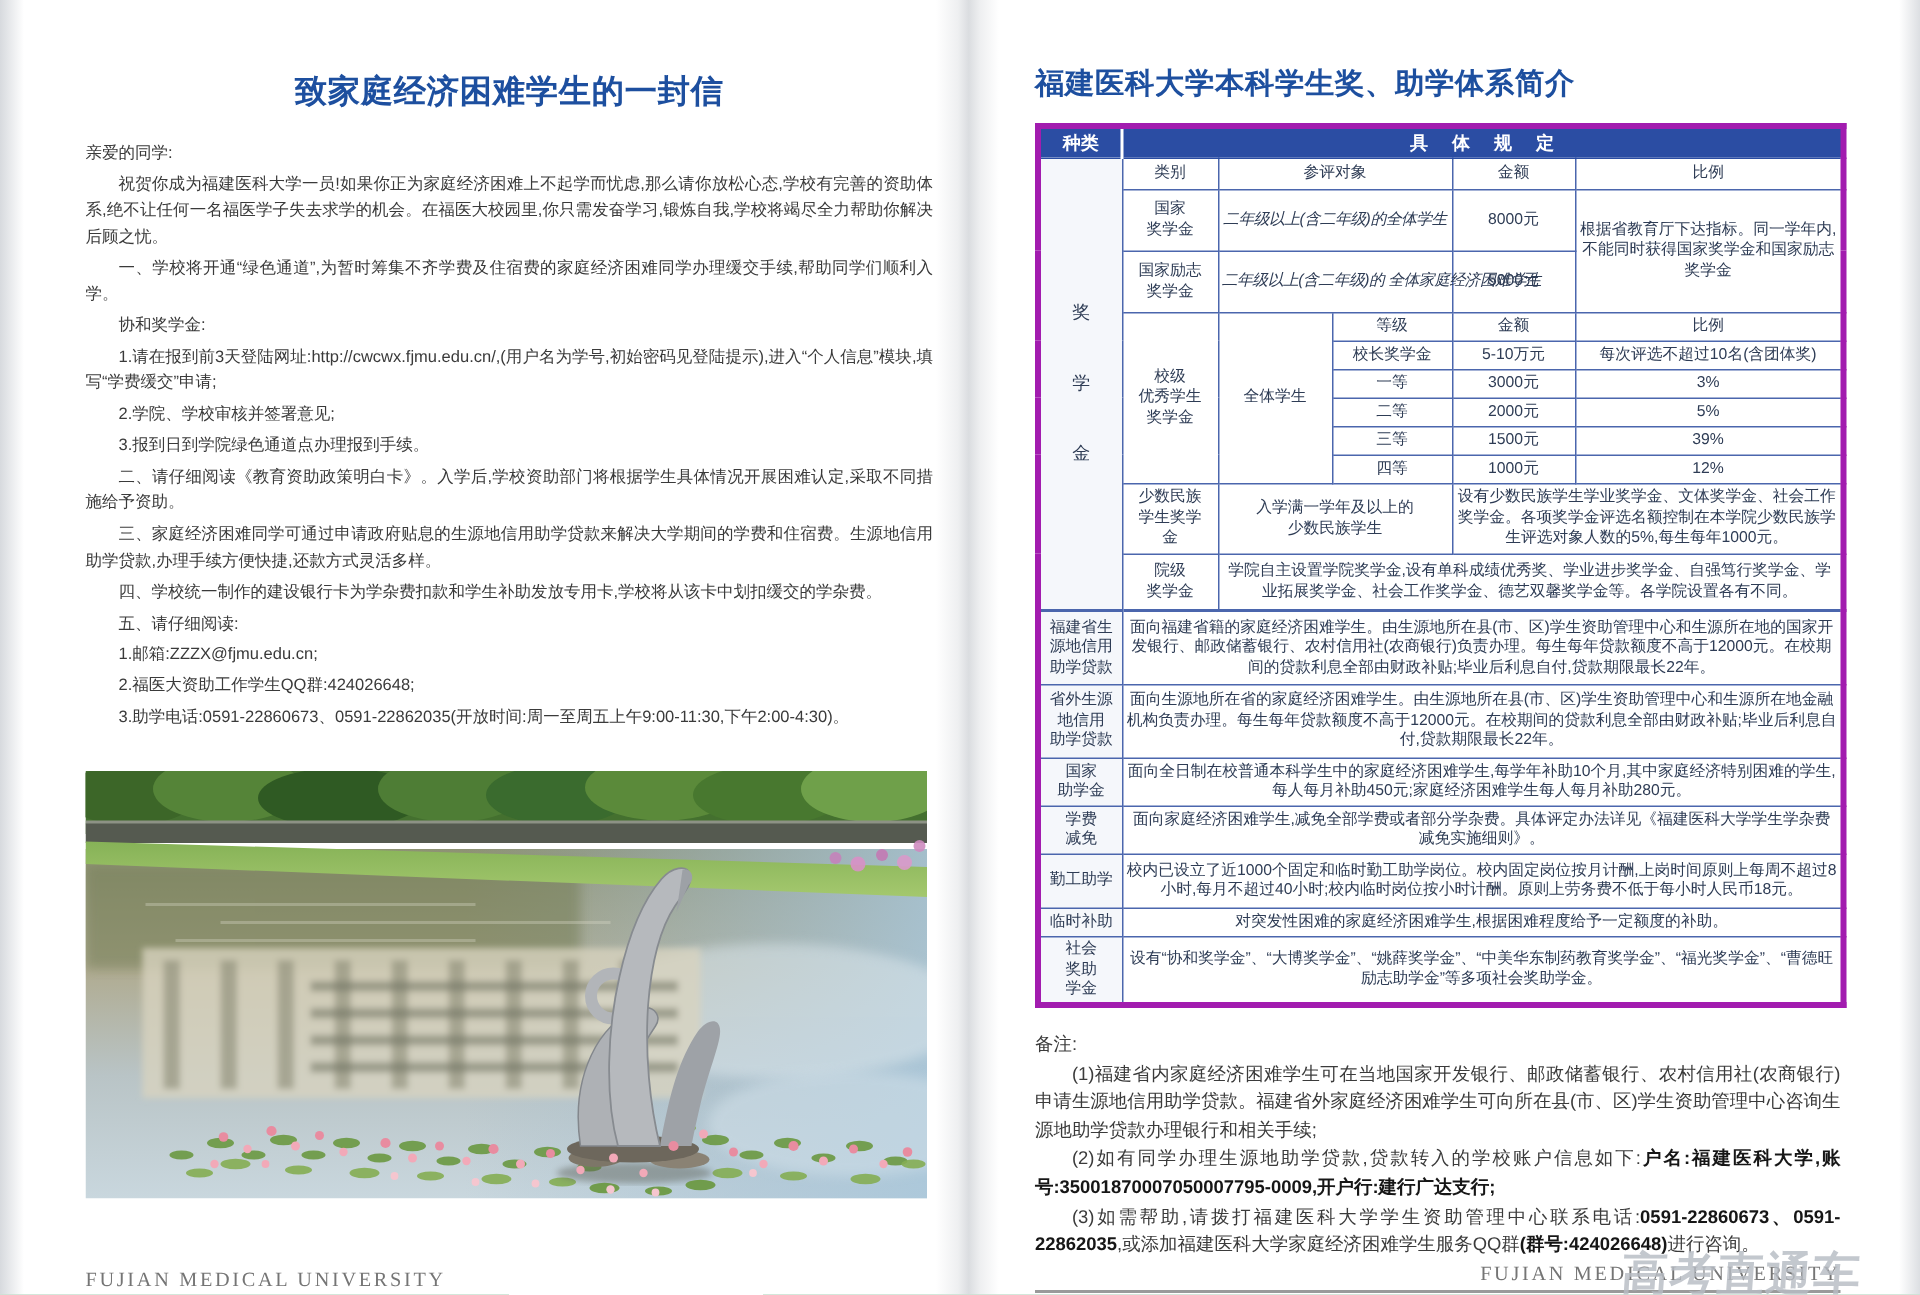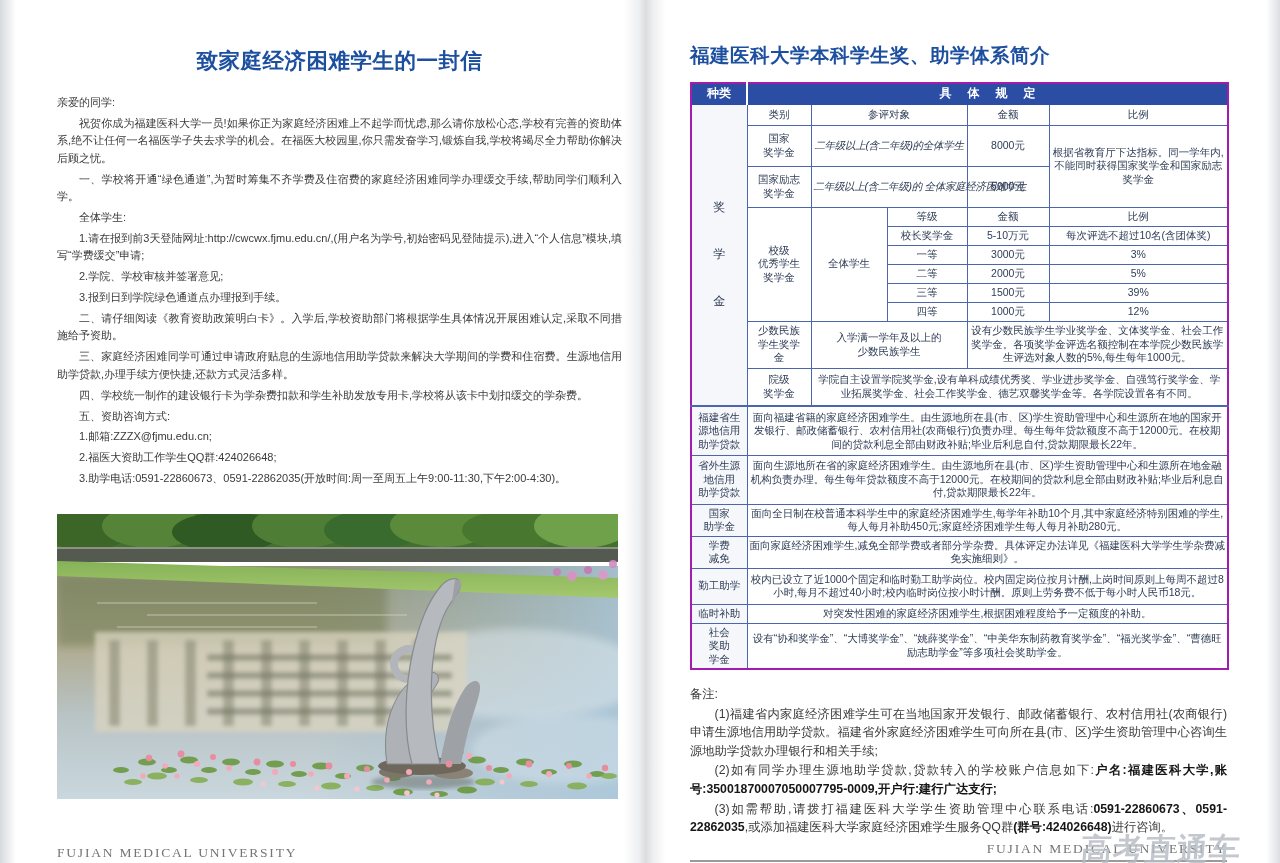--- a/index.html
+++ b/index.html
@@ -20,21 +20,21 @@
   .ltitle{margin:46px 0 0;text-align:center;font-size:21.5px;font-weight:bold;color:#1d4f9f;letter-spacing:.5px;}
   .lbody{margin-top:19px;color:#3a3a3a;font-size:11px;line-height:17.4px;text-align:justify;}
   .lbody p{margin:0 0 3.5px;text-indent:2em;}
   .lbody p.noind{text-indent:0;}
   .photo{display:block;margin-top:26px;}
 
   
   .rp-inner{position:relative;width:100%;height:100%;box-sizing:border-box;padding:0 53px 0 50px;}
   .rtitle{margin:42px 0 0;text-align:left;font-size:19.5px;font-weight:bold;color:#1d4f9f;letter-spacing:.5px;}
   table.aid{margin-top:13px;border-collapse:collapse;table-layout:fixed;width:537px;
-    border:2px solid #a21caf;}
+    border:4px solid #a21caf;}
   table.aid td{border:1px solid #4b66ad;text-align:center;vertical-align:middle;
     padding:1px 2px;color:#2e3c55;font-size:10.5px;line-height:13.5px;box-sizing:border-box;}
   td.pre{white-space:pre-line;}
   td.desc{text-align:justify;padding:3px 7px;line-height:14.6px;color:#333d4f;}
   td.lft{text-align:left;padding:3px 7px;line-height:14.6px;}
   tr.hbar td{background:#2b4da3;color:#ffffff;font-weight:bold;font-size:12px;border:1px solid #2b4da3;height:21px;}
   tr.hbar td.first{border-right:2px solid #ffffff;}
   .spreadhead{letter-spacing:16px;text-indent:16px;}
   td.kc{background:#f5f7fb;}
   .vert{width:13px;margin:0 auto;line-height:47px;word-break:break-all;font-size:12px;}
@@ -62,28 +62,28 @@
 
 <div class="spread">
 
   <section class="page left">
     <div class="lp-inner">
       <h1 class="ltitle">致家庭经济困难学生的一封信</h1>
       <div class="lbody">
         <p class="noind">亲爱的同学:</p>
         <p>祝贺你成为福建医科大学一员!如果你正为家庭经济困难上不起学而忧虑,那么请你放松心态,学校有完善的资助体系,绝不让任何一名福医学子失去求学的机会。在福医大校园里,你只需发奋学习,锻炼自我,学校将竭尽全力帮助你解决后顾之忧。</p>
         <p>一、学校将开通“绿色通道”,为暂时筹集不齐学费及住宿费的家庭经济困难同学办理缓交手续,帮助同学们顺利入学。</p>
-        <p>全体学生:</p>
+        <p>协和奖学金:</p>
         <p>1.请在报到前3天登陆网址:http://cwcwx.fjmu.edu.cn/,(用户名为学号,初始密码见登陆提示),进入“个人信息”模块,填写“学费缓交”申请;</p>
         <p>2.学院、学校审核并签署意见;</p>
         <p>3.报到日到学院绿色通道点办理报到手续。</p>
         <p>二、请仔细阅读《教育资助政策明白卡》。入学后,学校资助部门将根据学生具体情况开展困难认定,采取不同措施给予资助。</p>
         <p>三、家庭经济困难同学可通过申请政府贴息的生源地信用助学贷款来解决大学期间的学费和住宿费。生源地信用助学贷款,办理手续方便快捷,还款方式灵活多样。</p>
         <p>四、学校统一制作的建设银行卡为学杂费扣款和学生补助发放专用卡,学校将从该卡中划扣缓交的学杂费。</p>
-        <p>五、资助咨询方式:</p>
+        <p>五、请仔细阅读:</p>
         <p>1.邮箱:ZZZX@fjmu.edu.cn;</p>
         <p>2.福医大资助工作学生QQ群:424026648;</p>
         <p>3.助学电话:0591-22860673、0591-22862035(开放时间:周一至周五上午9:00-11:30,下午2:00-4:30)。</p>
       </div>
 
       <svg class="photo" width="561" height="285" viewBox="0 0 561 285" preserveAspectRatio="none">
         <defs>
           <linearGradient id="gw" x1="0" y1="0" x2="0" y2="1">
             <stop offset="0" stop-color="#8d9273"></stop>
               <stop offset="0.35" stop-color="#b0ac92"></stop>

